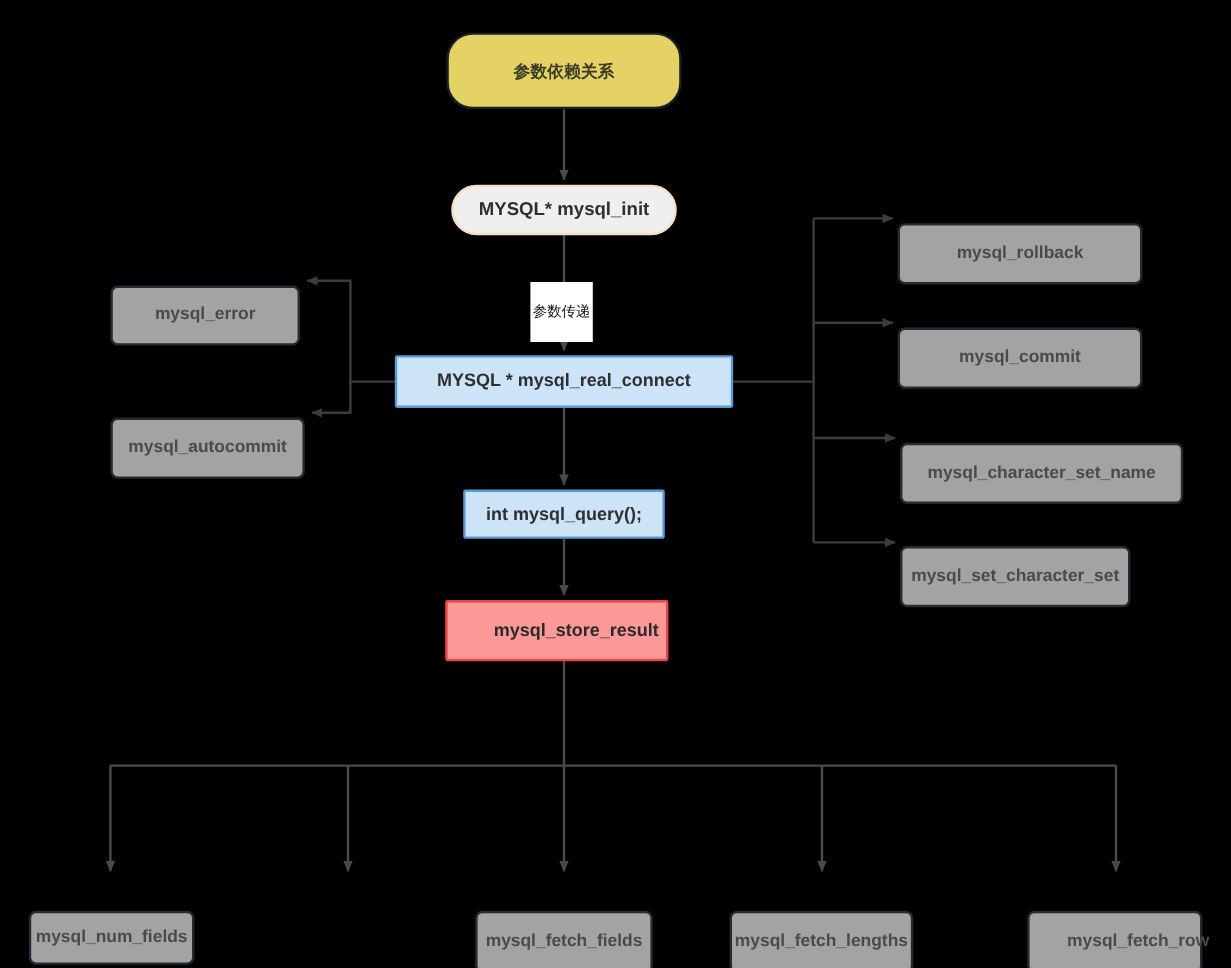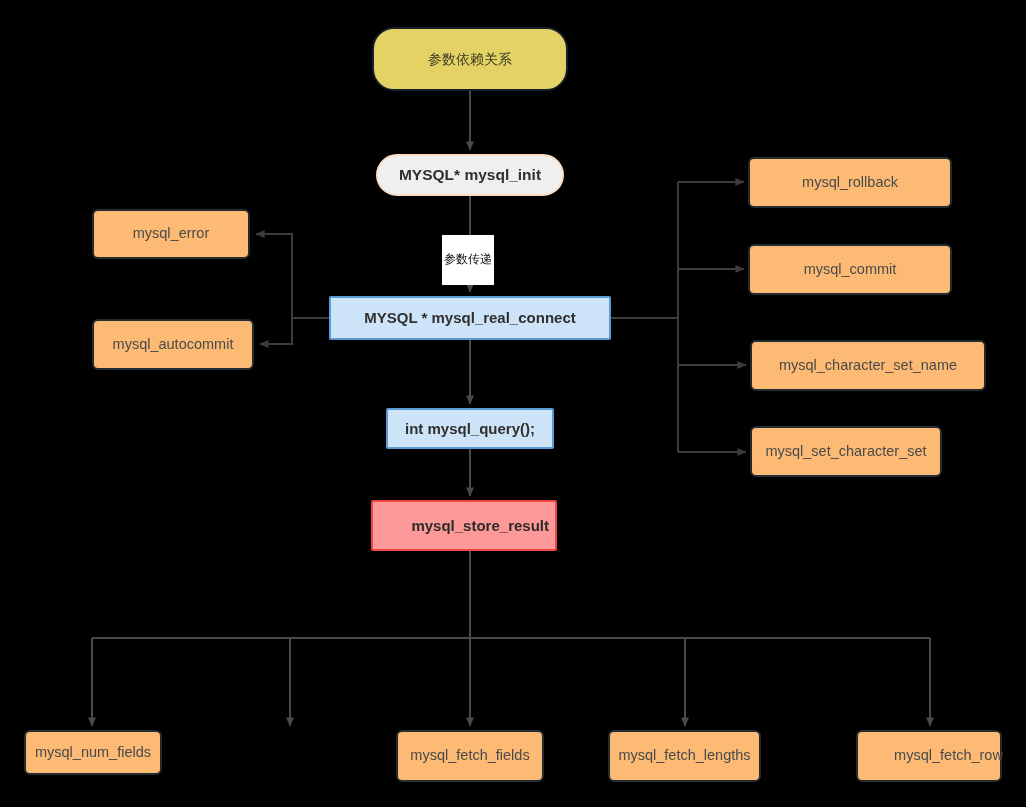--- a/index.html
+++ b/index.html
@@ -28,29 +28,31 @@
     display: flex;
     align-items: center;
     justify-content: center;
     text-align: center;
     line-height: 1.2;
     padding: 2px 6px;
   }
   .node-label {
     display: block;
     white-space: nowrap;
+    font-weight: bold;
   }
   
   .n-white {
-    background: #fdba74;
+    background: #a3a3a3;
     border: 2px solid #232b33;
     border-radius: 6px;
     color: #4a4a4a;
     font-size: 14.5px;
     font-weight: 400;
+    margin-top: 29px;
   }
   
   .n-yellow {
     background: #e4d264;
     border: 2px solid #17202a;
     border-radius: 22px;
     color: #3b3b26;
     font-size: 14px;
     font-weight: 400;
   }

